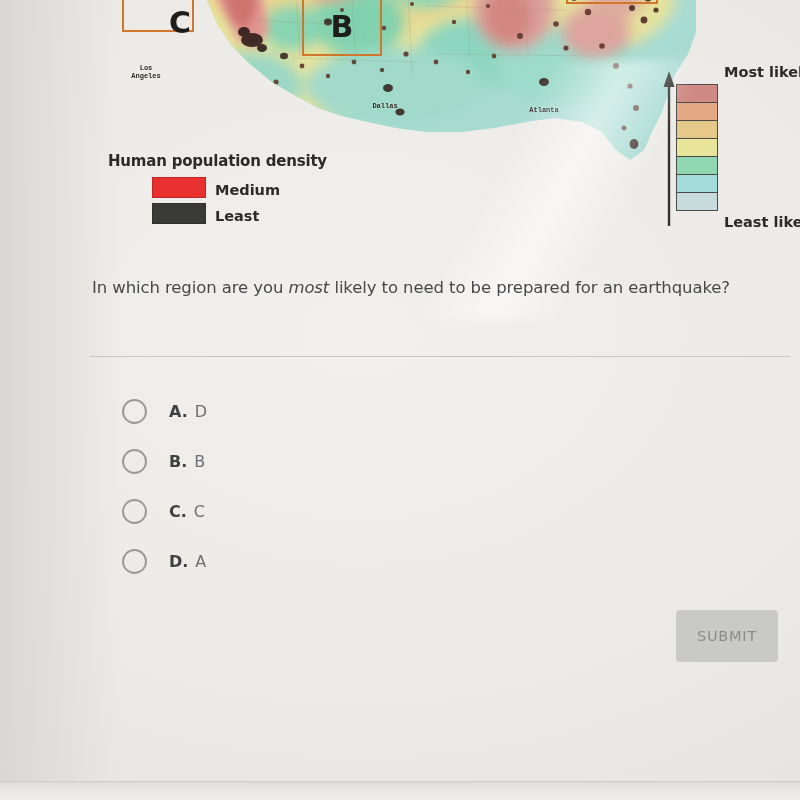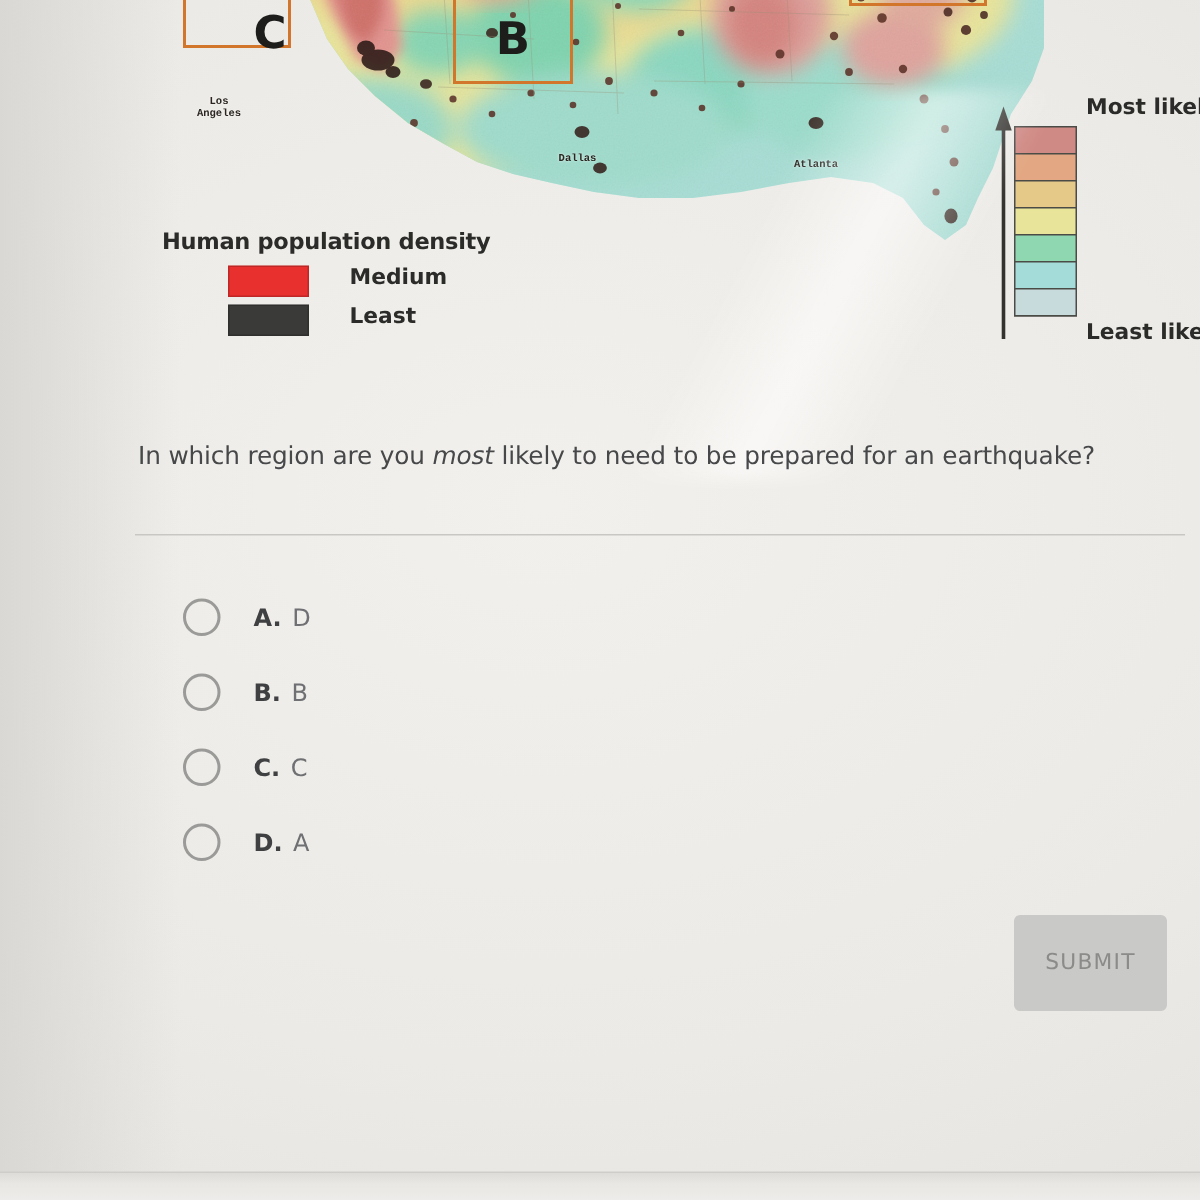--- a/index.html
+++ b/index.html
@@ -90,23 +90,22 @@
   #legend-title {
     font-family: "DejaVu Sans", sans-serif;
     font-size: 15px;
     font-weight: 700;
     color: #2b2b29;
     letter-spacing: -0.2px;
     margin-bottom: 7px;
   }
   .legend-row {
     display: flex;
-    align-items: flex-start;
+    align-items: flex-end;
     margin-bottom: 5px;
-    gap: 18px;
   }
   .legend-swatch {
     width: 54px; height: 21px;
     margin-left: 44px;
     border: 1px solid rgba(0,0,0,0.18);
   }
   .legend-label {
     font-family: "DejaVu Sans", sans-serif;
     font-size: 14.5px;
     font-weight: 700;
@@ -144,21 +143,21 @@
     font-weight: 700;
     color: #2b2b29;
     white-space: nowrap;
   }
   #scale-caption-top { top: 2px; }
   #scale-caption-bottom { top: 152px; }
 
   
   #question-text {
     position: absolute;
-    left: 92px; top: 294px;
+    left: 92px; top: 278px;
     width: 700px;
     font-family: "DejaVu Sans", sans-serif;
     font-size: 16.5px;
     color: #46484a;
     letter-spacing: -0.1px;
   }
   #question-text em { font-style: italic; }
 
   #divider {
     position: absolute;
@@ -192,21 +191,21 @@
     font-family: "DejaVu Sans", sans-serif;
     font-size: 16px;
     color: #6e7073;
     margin-left: 7px;
   }
 
   
   #submit-button {
     position: absolute;
     left: 676px; top: 610px;
-    width: 102px; height: 64px;
+    width: 102px; height: 52px;
     background: #c9c9c7;
     border: none;
     border-radius: 4px;
     font-family: "DejaVu Sans", sans-serif;
     font-size: 14.5px;
     letter-spacing: 0.8px;
     color: #8b8b89;
     cursor: default;
   }
 </style>

